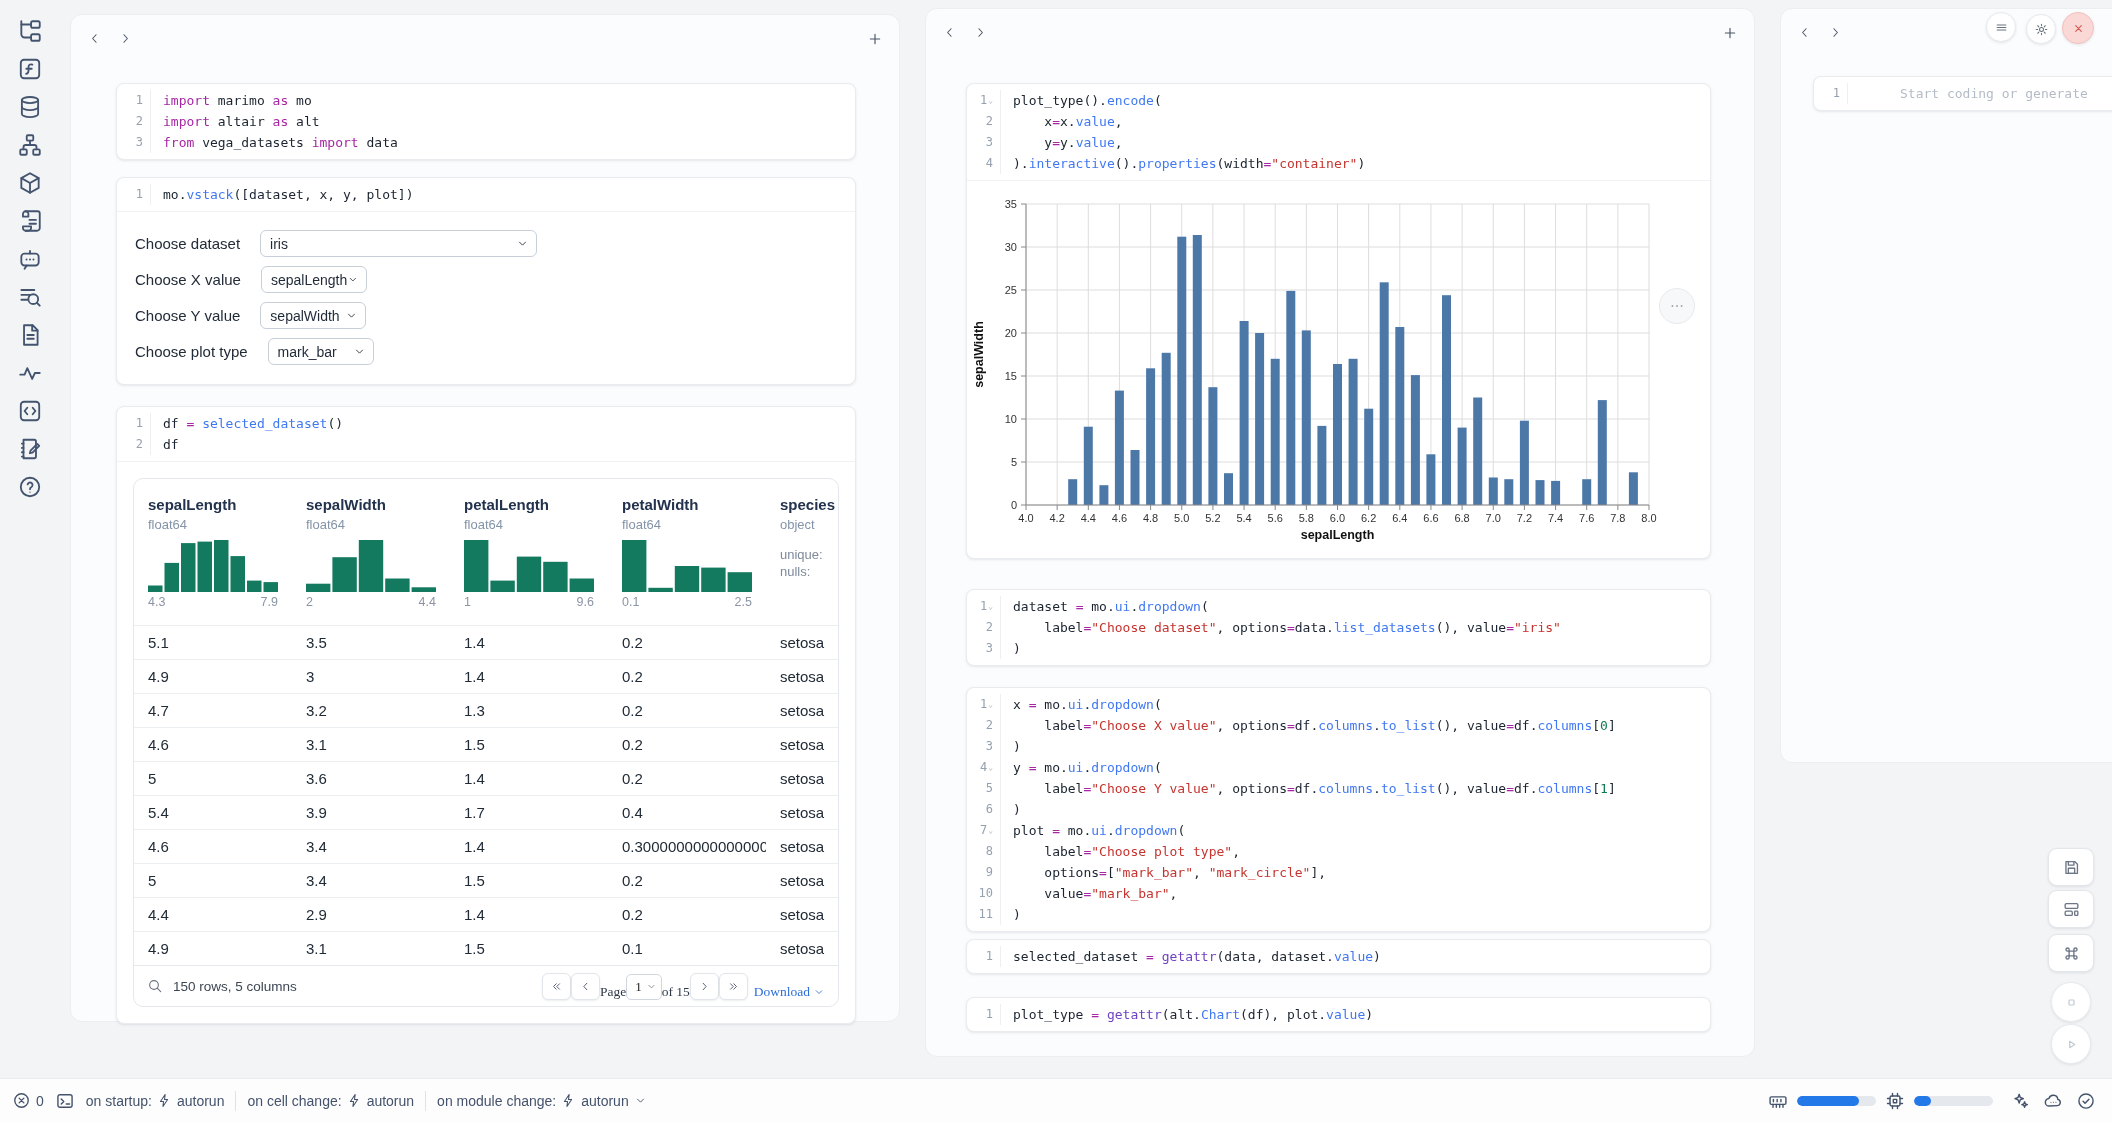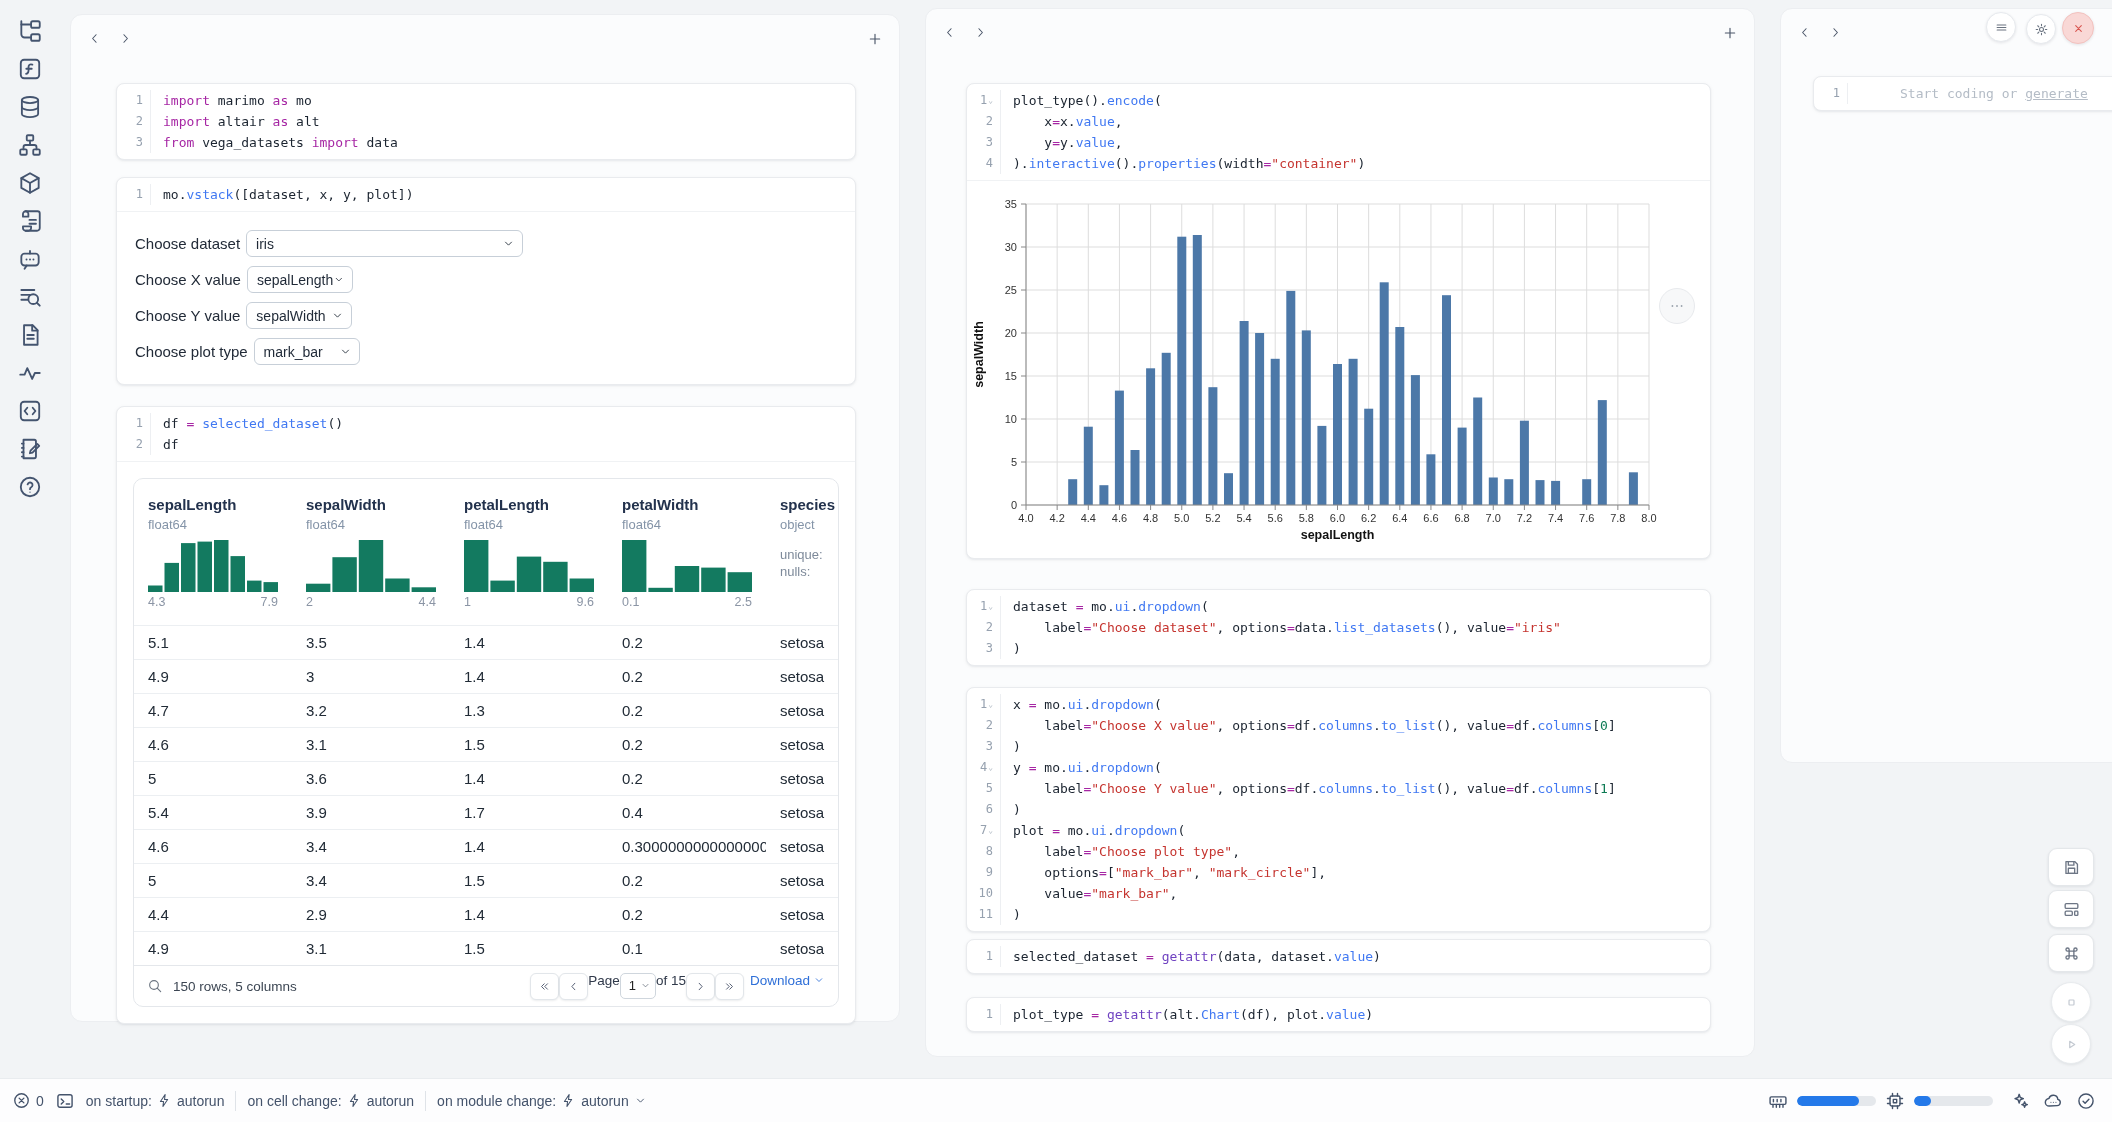--- a/index.html
+++ b/index.html
@@ -19,43 +19,43 @@
   .padd{position:absolute;top:16px;right:16px;width:16px;height:16px;color:#4a5568;cursor:pointer;}
   
   .cell{position:absolute;background:#fff;border:1px solid #e9ebee;border-radius:8px;box-shadow:0 1px 2px rgba(20,30,50,.06),0 1px 5px rgba(20,30,50,.04);box-sizing:border-box;overflow:hidden;}
   .code{padding:6px 0;font-family:"DejaVu Sans Mono",monospace;font-size:13px;}
   .cl{display:flex;height:21px;line-height:21px;}
   .ln{flex:0 0 34px;padding-right:7px;text-align:right;color:#96a1af;font-size:12px;border-right:1px solid #edeff2;box-sizing:border-box;position:relative;white-space:nowrap;}
   .fold{font-size:8px;color:#b3bcc6;margin-left:1px;vertical-align:1px;}
   .lc{padding-left:12px;white-space:pre;color:#1b2430;text-align:right;}
   .tk-kw{color:#a626a4;} .tk-fn{color:#4078f2;} .tk-str{color:#c5342f;} .tk-num{color:#0c7a53;}
   .tk-op{color:#a626a4;} .tk-pl{color:#1b2430;} .tk-bi{color:#6f42c1;}
-  .tk-ph{color:#b4bcc6;margin-left:40px;} .tk-phu{color:#b4bcc6;text-decoration:underline;}
+  .tk-ph{color:#b4bcc6;margin-left:40px;} .tk-phu{color:#b4bcc6;}
   .out{border-top:1px solid #f0f2f4;}
   
   #controls{padding:18px 18px 10px 18px;}
-  .ctl{display:flex;align-items:center;gap:6px;margin-bottom:9px;font-size:15px;color:#222b38;height:27px;}
+  .ctl{display:flex;align-items:center;gap:20px;margin-bottom:9px;font-size:15px;color:#222b38;height:27px;}
   .sel{height:27px;border:1px solid #c7cfd8;border-radius:6px;background:#fff;display:flex;align-items:center;justify-content:space-between;padding:0 7px 0 9px;font-size:14px;color:#1f2937;box-sizing:border-box;cursor:pointer;}
   .sel .icon{width:13px;height:13px;color:#2b3440;}
   .w236{width:277px;} .w106{width:106px;}
   
   .table-card{margin:16px;border:1px solid #e4e7eb;border-radius:10px;overflow:hidden;background:#fff;}
   .t-scroll{overflow:hidden;width:100%;}
   .t-head{display:flex;padding-top:16px;height:146px;box-sizing:border-box;width:790px;}
   .t-col{flex:0 0 158px;width:158px;padding-left:14px;box-sizing:border-box;}
   .t-name{font-size:15px;font-weight:bold;color:#23324d;line-height:20px;white-space:nowrap;}
   .t-type{font-size:13px;color:#8494a8;margin-top:2px;white-space:nowrap;}
   .t-hist{display:block;margin-top:8px;}
   .t-mm{display:flex;justify-content:space-between;width:130px;margin-top:3px;font-size:12.5px;color:#8b95a5;}
   .t-stats{margin-top:14px;font-size:13px;color:#7e8a9a;line-height:17px;white-space:nowrap;}
   .t-row{display:flex;height:33px;align-items:center;border-top:1px solid #eceff2;width:790px;font-size:15px;color:#212b36;}
   .t-cell{flex:0 0 158px;padding-left:14px;box-sizing:border-box;white-space:nowrap;overflow:hidden;}
   .t-foot{height:40px;border-top:1px solid #e4e7eb;display:flex;align-items:center;padding:0 13px;gap:10px;font-size:13.5px;color:#3c4653;}
   .t-foot .icon{width:16px;height:16px;color:#6b7480;}
-  .t-right{margin-left:auto;display:flex;align-items:flex-start;gap:0;}
+  .t-right{margin-left:auto;display:flex;align-items:flex-end;gap:0;font-family:Liberation Serif, serif;}
   .pg-btn{width:27px;height:25px;border:1px solid #e2e6ea;border-radius:6px;background:#fff;box-shadow:0 1px 2px rgba(16,24,40,.08);display:flex;align-items:center;justify-content:center;color:#49536a;cursor:pointer;}
   .pg-btn .icon{width:13px;height:13px;color:#49536a;}
   .pg-sel{height:24px;border:1px solid #cfd6dd;border-radius:5px;padding:0 4px 0 8px;display:flex;gap:4px;align-items:center;font-size:13px;color:#222;background:#fff;cursor:pointer;}
   .pg-sel .icon{width:11px;height:11px;}
   .dl{color:#2e6fd8;display:flex;align-items:center;gap:3px;margin-left:6px;cursor:pointer;}
   .dl .icon{width:12px;height:12px;color:#2e6fd8;}
   .pg-label{color:#30394a;}
   
   .out-chart{position:relative;height:378px;}
   #chart-svg{position:absolute;left:2px;top:4px;}

